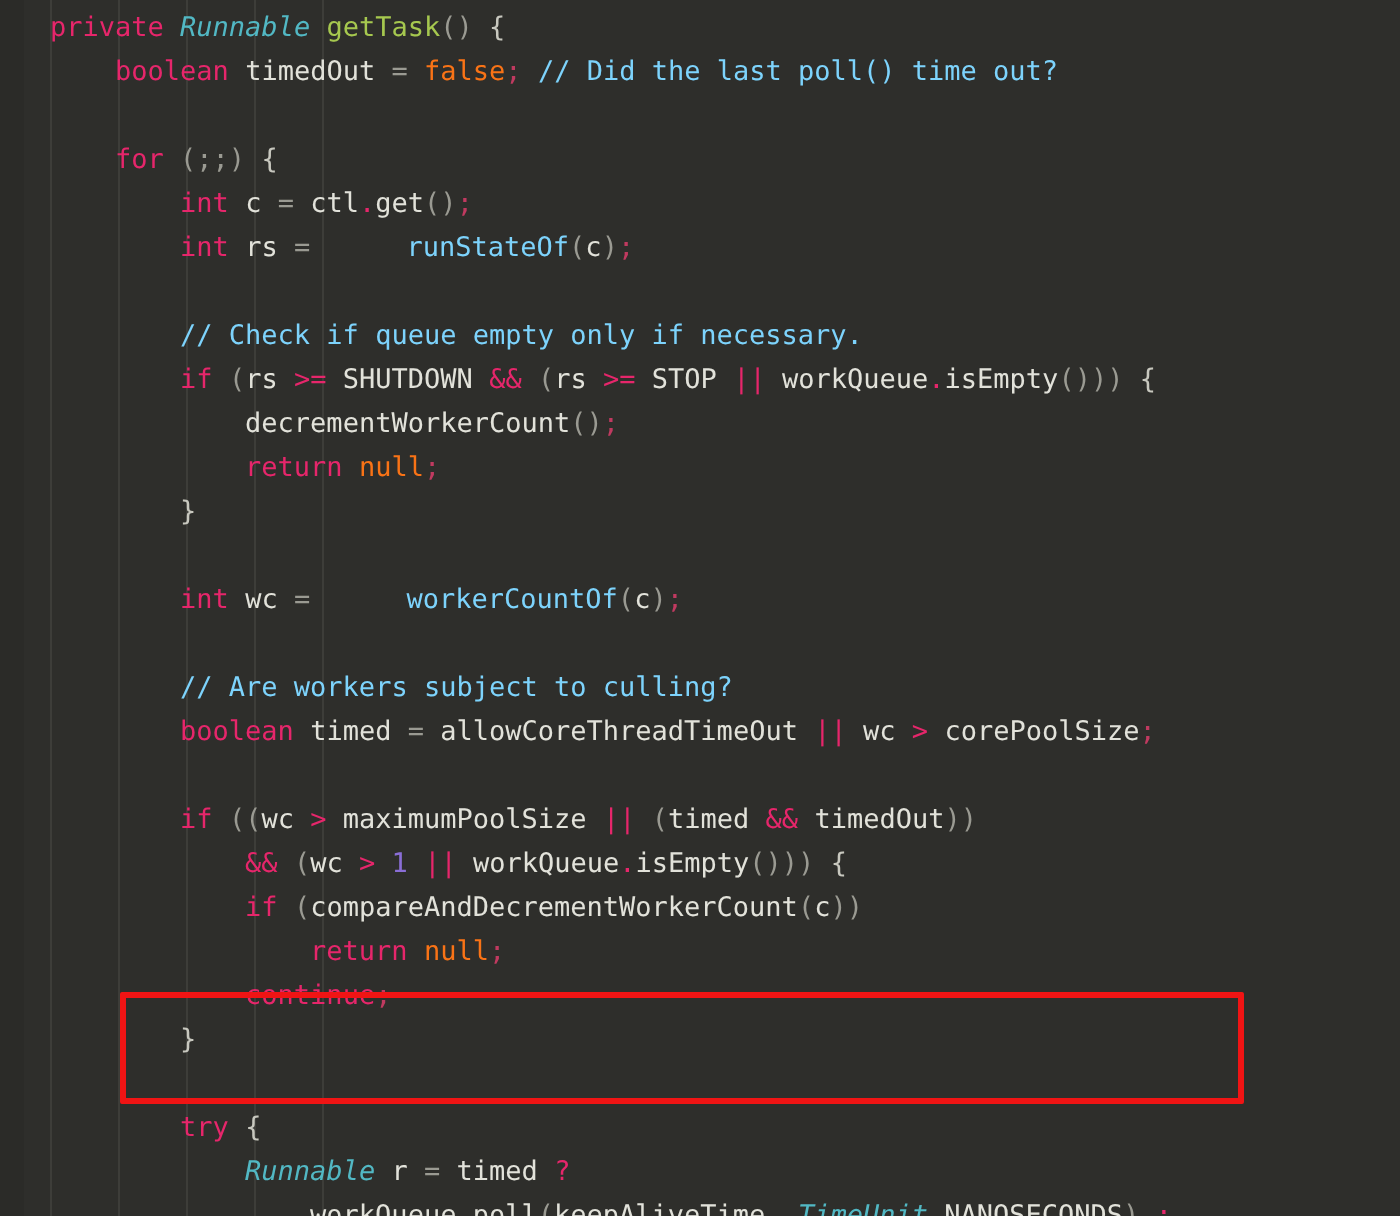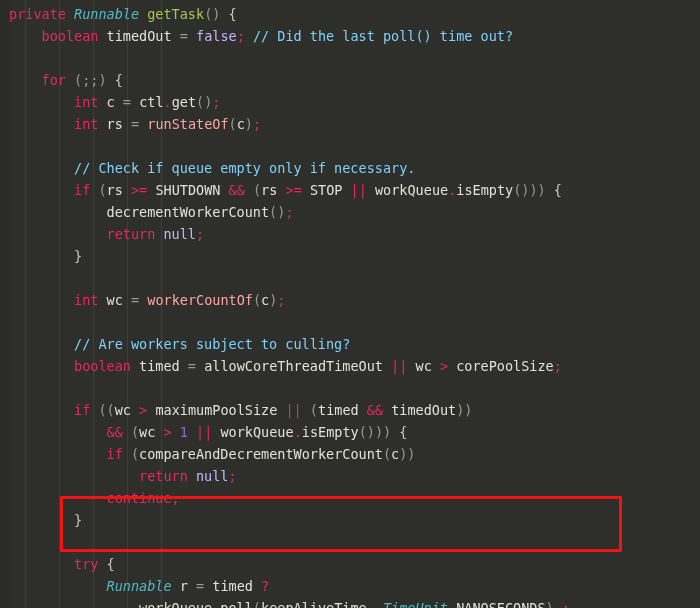--- a/index.html
+++ b/index.html
@@ -40,33 +40,33 @@
   .code {
     position: absolute;
     left: 0; top: 0;
     width: 100%;
     padding: 3px 0 0 0;
     white-space: pre;
     box-sizing: border-box;
   }
   .line {
     height: 22px;
-    padding-left: 9px;
+    padding-left: 25px;
     white-space: pre;
   }
 
   
   .kw   { color: #e6266b; }            
-  .lit  { color: #c4b5fd; }            
+  .lit  { color: #f97316; }            
   .op   { color: #e6266b; }            
   .punc { color: #9a9a92; }            
   .dot  { color: #e6266b; }            
   .type { color: #52b8c4; font-style: italic; }  
   .fn   { color: #a6c84f; }            
-  .dim  { color: #fca5a5; }            
+  .dim  { color: #7dd3fc; margin-left: 40px; }            
   .id   { color: #e2e2da; }            
   .num  { color: #8a6ed6; }            
   .cmt  { color: #7dd3fc; }            
   .brc  { color: #c8c8bf; }            
   .semi { color: #c03a60; }            
 
   
   .highlight-box {
     position: absolute;
     border: 3px solid #f01414;

